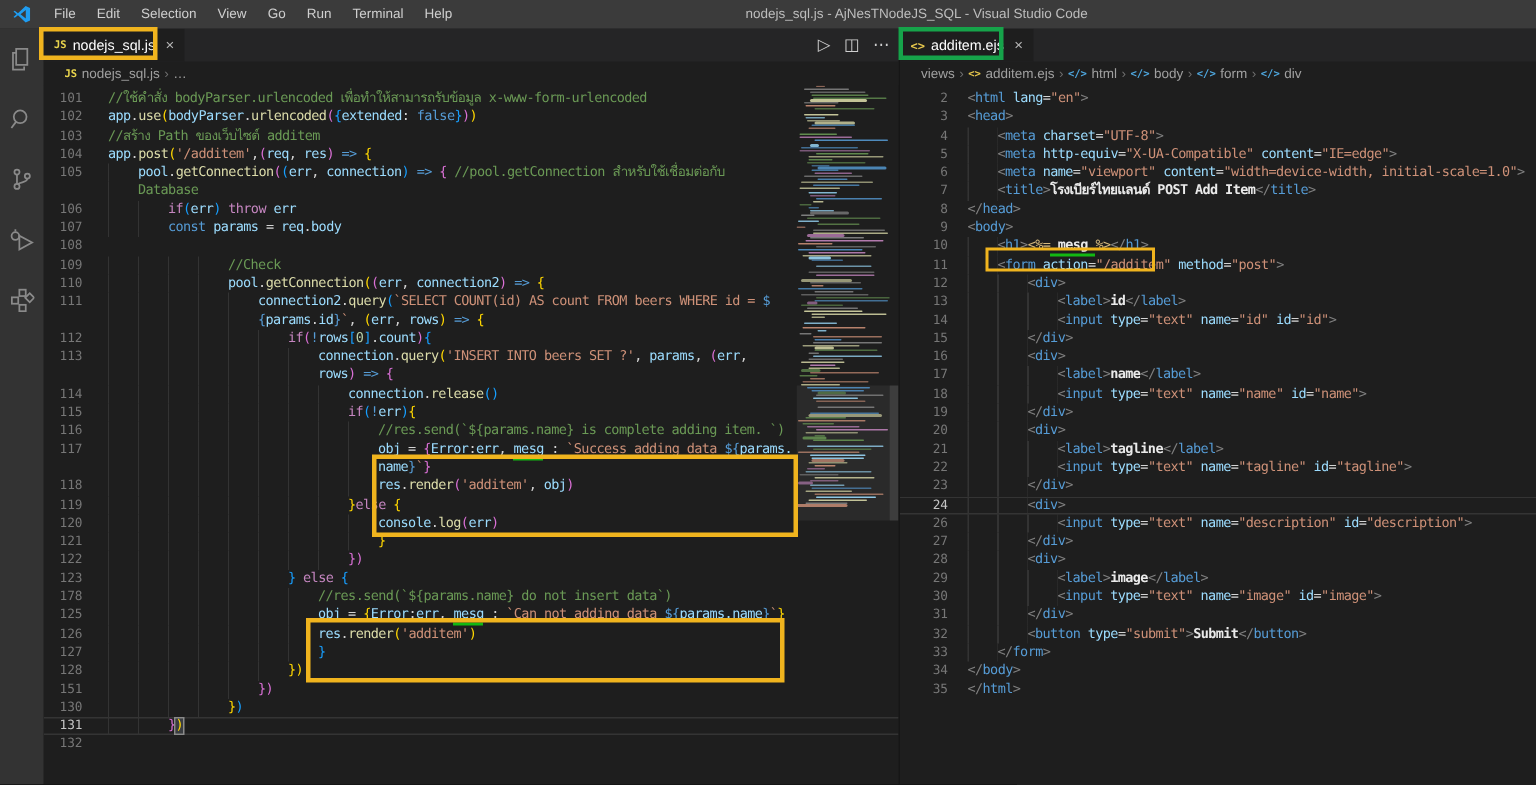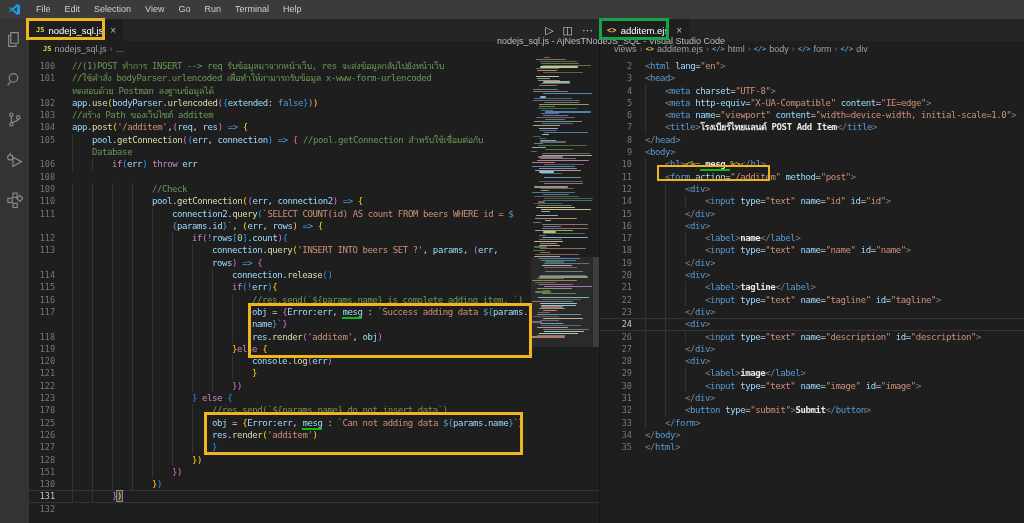--- a/index.html
+++ b/index.html
@@ -4,21 +4,21 @@
 <style>
   html,body{margin:0;padding:0;background:#111;}
   .window{position:relative;width:1024px;height:523px;background:#1e1e1e;overflow:hidden;
     font-family:"Liberation Sans",sans-serif;color:#ccc;}
   
   .titlebar{position:absolute;left:0;top:0;width:1024px;height:19px;background:#3b3b3b;
     display:flex;align-items:center;z-index:5;}
   .vscode-logo{width:13px;height:13px;margin:0 8px 0 8px;flex:0 0 auto;}
   .menus{display:flex;align-items:center;height:100%;}
   .menu-item{font-size:9px;color:#cfcfcf;padding:0 7px;line-height:19px;cursor:default;}
-  .win-title{position:absolute;left:497px;top:0;font-size:9px;color:#bdbdbd;line-height:19px;white-space:nowrap;margin-top:32px;}
+  .win-title{position:absolute;left:497px;top:0;font-size:9px;color:#bdbdbd;line-height:19px;white-space:nowrap;}
   
   .activitybar{position:absolute;left:0;top:19px;width:29px;height:504px;background:#333333;z-index:4;}
   .act-icon{width:29px;height:40px;display:flex;align-items:center;justify-content:center;}
   .act-icon svg{stroke:#8a8a8a;fill:none;stroke-width:1.1;}
   
   .group{position:absolute;top:19px;height:504px;background:#1e1e1e;}
   .group.left{left:29px;width:571px;border-right:1px solid #161616;box-sizing:border-box;}
   .group.right{left:600px;width:424px;}
   .tabbar{height:22px;background:#252526;display:flex;align-items:stretch;position:relative;}
   .tab{display:flex;align-items:center;background:#1e1e1e;padding:0 7px;gap:4px;max-width:200px;}
@@ -148,29 +148,28 @@
           <span class="bc-ico js">JS</span>
           <span>nodejs_sql.js</span>
         </span>
         <span class="bc-sep">›</span>
         <span class="bc-seg">
           <span>…</span>
         </span>
       </div>
     <div class="editor">
       <div class="code" id="left-code">
-          <div class="crow"><span class="ln">100</span><span class="ctext"><span class="tk c">//(1)POST ทำการ INSERT --&gt; req รับข้อมูลมาจากหน้าเว็บ, res จะส่งข้อมูลกลับไปยังหน้าเว็บ</span></span></div>
           <div class="crow"><span class="ln">101</span><span class="ctext"><span class="tk c">//ใช้คำสั่ง bodyParser.urlencoded เพื่อทำให้สามารถรับข้อมูล x-www-form-urlencoded</span></span></div>
-          <div class="crow"><span class="ln"></span><span class="ctext"><span class="tk c">ทดสอบด้วย Postman ลงฐานข้อมูลได้</span></span></div>
           <div class="crow"><span class="ln">102</span><span class="ctext"><span class="tk v">app</span><span class="tk p">.</span><span class="tk f">use</span><span class="tk b1">(</span><span class="tk v">bodyParser</span><span class="tk p">.</span><span class="tk f">urlencoded</span><span class="tk b2">(</span><span class="tk b3">{</span><span class="tk v">extended</span><span class="tk p">: </span><span class="tk k">false</span><span class="tk b3">}</span><span class="tk b2">)</span><span class="tk b1">)</span></span></div>
           <div class="crow"><span class="ln">103</span><span class="ctext"><span class="tk c">//สร้าง Path ของเว็บไซต์ additem</span></span></div>
           <div class="crow"><span class="ln">104</span><span class="ctext"><span class="tk v">app</span><span class="tk p">.</span><span class="tk f">post</span><span class="tk b1">(</span><span class="tk s">'/additem'</span><span class="tk p">,</span><span class="tk b2">(</span><span class="tk v">req</span><span class="tk p">, </span><span class="tk v">res</span><span class="tk b2">)</span><span class="tk k"> =&gt; </span><span class="tk b1">{</span></span></div>
           <div class="crow"><span class="ln">105</span><span class="ctext"><span class="ind" style="width: 20px;"></span><span class="tk v">pool</span><span class="tk p">.</span><span class="tk f">getConnection</span><span class="tk b2">(</span><span class="tk b3">(</span><span class="tk v">err</span><span class="tk p">, </span><span class="tk v">connection</span><span class="tk b3">)</span><span class="tk k"> =&gt; </span><span class="tk b2">{</span><span class="tk c"> //pool.getConnection สำหรับใช้เชื่อมต่อกับ</span></span></div>
           <div class="crow"><span class="ln"></span><span class="ctext"><span class="ind" style="width: 20px;"></span><span class="tk c">Database</span></span></div>
           <div class="crow"><span class="ln">106</span><span class="ctext"><span class="ind" style="width: 40px;"></span><span class="tk ct">if</span><span class="tk b3">(</span><span class="tk v">err</span><span class="tk b3">)</span><span class="tk ct"> throw</span><span class="tk v"> err</span></span></div>
+          <div class="crow"><span class="ln">107</span><span class="ctext"><span class="ind" style="width: 40px;"></span><span class="tk k">const</span><span class="tk v"> params</span><span class="tk p"> = </span><span class="tk v">req</span><span class="tk p">.</span><span class="tk v">body</span></span></div>
           <div class="crow"><span class="ln">108</span><span class="ctext"></span></div>
           <div class="crow"><span class="ln">109</span><span class="ctext"><span class="ind" style="width: 80px;"></span><span class="tk c">//Check</span></span></div>
           <div class="crow"><span class="ln">110</span><span class="ctext"><span class="ind" style="width: 80px;"></span><span class="tk v">pool</span><span class="tk p">.</span><span class="tk f">getConnection</span><span class="tk b1">(</span><span class="tk b2">(</span><span class="tk v">err</span><span class="tk p">, </span><span class="tk v">connection2</span><span class="tk b2">)</span><span class="tk k"> =&gt; </span><span class="tk b1">{</span></span></div>
           <div class="crow"><span class="ln">111</span><span class="ctext"><span class="ind" style="width: 100px;"></span><span class="tk v">connection2</span><span class="tk p">.</span><span class="tk f">query</span><span class="tk b3">(</span><span class="tk s">`SELECT COUNT(id) AS count FROM beers WHERE id = </span><span class="tk k">$</span></span></div>
           <div class="crow"><span class="ln"></span><span class="ctext"><span class="ind" style="width: 100px;"></span><span class="tk k">{</span><span class="tk v">params</span><span class="tk p">.</span><span class="tk v">id</span><span class="tk k">}</span><span class="tk s">`</span><span class="tk p">, </span><span class="tk b1">(</span><span class="tk v">err</span><span class="tk p">, </span><span class="tk v">rows</span><span class="tk b1">)</span><span class="tk k"> =&gt; </span><span class="tk b1">{</span></span></div>
           <div class="crow"><span class="ln">112</span><span class="ctext"><span class="ind" style="width: 120px;"></span><span class="tk ct">if</span><span class="tk b2">(</span><span class="tk k">!</span><span class="tk v">rows</span><span class="tk b3">[</span><span class="tk nu">0</span><span class="tk b3">]</span><span class="tk p">.</span><span class="tk v">count</span><span class="tk b2">)</span><span class="tk b3">{</span></span></div>
           <div class="crow"><span class="ln">113</span><span class="ctext"><span class="ind" style="width: 140px;"></span><span class="tk v">connection</span><span class="tk p">.</span><span class="tk f">query</span><span class="tk b1">(</span><span class="tk s">'INSERT INTO beers SET ?'</span><span class="tk p">, </span><span class="tk v">params</span><span class="tk p">, </span><span class="tk b2">(</span><span class="tk v">err</span><span class="tk p">,</span></span></div>
           <div class="crow"><span class="ln"></span><span class="ctext"><span class="ind" style="width: 140px;"></span><span class="tk v">rows</span><span class="tk b2">)</span><span class="tk k"> =&gt; </span><span class="tk b2">{</span></span></div>
           <div class="crow"><span class="ln">114</span><span class="ctext"><span class="ind" style="width: 160px;"></span><span class="tk v">connection</span><span class="tk p">.</span><span class="tk f">release</span><span class="tk b3">(</span><span class="tk b3">)</span></span></div>
           <div class="crow"><span class="ln">115</span><span class="ctext"><span class="ind" style="width: 160px;"></span><span class="tk ct">if</span><span class="tk b3">(</span><span class="tk k">!</span><span class="tk v">err</span><span class="tk b3">)</span><span class="tk b1">{</span></span></div>
@@ -396,20 +395,21 @@
           <div class="crow"><span class="ln">3</span><span class="ctext"><span class="tk gp">&lt;</span><span class="tk tg">head</span><span class="tk gp">&gt;</span></span></div>
           <div class="crow"><span class="ln">4</span><span class="ctext"><span class="ind" style="width: 20px;"></span><span class="tk gp">&lt;</span><span class="tk tg">meta</span><span class="tk at"> charset</span><span class="tk p">=</span><span class="tk s">"UTF-8"</span><span class="tk gp">&gt;</span></span></div>
           <div class="crow"><span class="ln">5</span><span class="ctext"><span class="ind" style="width: 20px;"></span><span class="tk gp">&lt;</span><span class="tk tg">meta</span><span class="tk at"> http-equiv</span><span class="tk p">=</span><span class="tk s">"X-UA-Compatible"</span><span class="tk at"> content</span><span class="tk p">=</span><span class="tk s">"IE=edge"</span><span class="tk gp">&gt;</span></span></div>
           <div class="crow"><span class="ln">6</span><span class="ctext"><span class="ind" style="width: 20px;"></span><span class="tk gp">&lt;</span><span class="tk tg">meta</span><span class="tk at"> name</span><span class="tk p">=</span><span class="tk s">"viewport"</span><span class="tk at"> content</span><span class="tk p">=</span><span class="tk s">"width=device-width, initial-scale=1.0"</span><span class="tk gp">&gt;</span></span></div>
           <div class="crow"><span class="ln">7</span><span class="ctext"><span class="ind" style="width: 20px;"></span><span class="tk gp">&lt;</span><span class="tk tg">title</span><span class="tk gp">&gt;</span><span class="tk tx">โรงเบียร์ไทยแลนด์ POST Add Item</span><span class="tk gp">&lt;/</span><span class="tk tg">title</span><span class="tk gp">&gt;</span></span></div>
           <div class="crow"><span class="ln">8</span><span class="ctext"><span class="tk gp">&lt;/</span><span class="tk tg">head</span><span class="tk gp">&gt;</span></span></div>
           <div class="crow"><span class="ln">9</span><span class="ctext"><span class="tk gp">&lt;</span><span class="tk tg">body</span><span class="tk gp">&gt;</span></span></div>
           <div class="crow"><span class="ln">10</span><span class="ctext"><span class="ind" style="width: 20px;"></span><span class="tk gp">&lt;</span><span class="tk tg">h1</span><span class="tk gp">&gt;</span><span class="tk ej">&lt;%=</span><span class="tk txu"> mesg </span><span class="tk ej">%&gt;</span><span class="tk gp">&lt;/</span><span class="tk tg">h1</span><span class="tk gp">&gt;</span></span></div>
           <div class="crow"><span class="ln">11</span><span class="ctext"><span class="ind" style="width: 20px;"></span><span class="tk gp">&lt;</span><span class="tk tg">form</span><span class="tk at"> action</span><span class="tk p">=</span><span class="tk s">"/additem"</span><span class="tk at"> method</span><span class="tk p">=</span><span class="tk s">"post"</span><span class="tk gp">&gt;</span></span></div>
           <div class="crow"><span class="ln">12</span><span class="ctext"><span class="ind" style="width: 40px;"></span><span class="tk gp">&lt;</span><span class="tk tg">div</span><span class="tk gp">&gt;</span></span></div>
+          <div class="crow"><span class="ln">13</span><span class="ctext"><span class="ind" style="width: 60px;"></span><span class="tk gp">&lt;</span><span class="tk tg">label</span><span class="tk gp">&gt;</span><span class="tk tx">id</span><span class="tk gp">&lt;/</span><span class="tk tg">label</span><span class="tk gp">&gt;</span></span></div>
           <div class="crow"><span class="ln">14</span><span class="ctext"><span class="ind" style="width: 60px;"></span><span class="tk gp">&lt;</span><span class="tk tg">input</span><span class="tk at"> type</span><span class="tk p">=</span><span class="tk s">"text"</span><span class="tk at"> name</span><span class="tk p">=</span><span class="tk s">"id"</span><span class="tk at"> id</span><span class="tk p">=</span><span class="tk s">"id"</span><span class="tk gp">&gt;</span></span></div>
           <div class="crow"><span class="ln">15</span><span class="ctext"><span class="ind" style="width: 40px;"></span><span class="tk gp">&lt;/</span><span class="tk tg">div</span><span class="tk gp">&gt;</span></span></div>
           <div class="crow"><span class="ln">16</span><span class="ctext"><span class="ind" style="width: 40px;"></span><span class="tk gp">&lt;</span><span class="tk tg">div</span><span class="tk gp">&gt;</span></span></div>
           <div class="crow"><span class="ln">17</span><span class="ctext"><span class="ind" style="width: 60px;"></span><span class="tk gp">&lt;</span><span class="tk tg">label</span><span class="tk gp">&gt;</span><span class="tk tx">name</span><span class="tk gp">&lt;/</span><span class="tk tg">label</span><span class="tk gp">&gt;</span></span></div>
           <div class="crow"><span class="ln">18</span><span class="ctext"><span class="ind" style="width: 60px;"></span><span class="tk gp">&lt;</span><span class="tk tg">input</span><span class="tk at"> type</span><span class="tk p">=</span><span class="tk s">"text"</span><span class="tk at"> name</span><span class="tk p">=</span><span class="tk s">"name"</span><span class="tk at"> id</span><span class="tk p">=</span><span class="tk s">"name"</span><span class="tk gp">&gt;</span></span></div>
           <div class="crow"><span class="ln">19</span><span class="ctext"><span class="ind" style="width: 40px;"></span><span class="tk gp">&lt;/</span><span class="tk tg">div</span><span class="tk gp">&gt;</span></span></div>
           <div class="crow"><span class="ln">20</span><span class="ctext"><span class="ind" style="width: 40px;"></span><span class="tk gp">&lt;</span><span class="tk tg">div</span><span class="tk gp">&gt;</span></span></div>
           <div class="crow"><span class="ln">21</span><span class="ctext"><span class="ind" style="width: 60px;"></span><span class="tk gp">&lt;</span><span class="tk tg">label</span><span class="tk gp">&gt;</span><span class="tk tx">tagline</span><span class="tk gp">&lt;/</span><span class="tk tg">label</span><span class="tk gp">&gt;</span></span></div>
           <div class="crow"><span class="ln">22</span><span class="ctext"><span class="ind" style="width: 60px;"></span><span class="tk gp">&lt;</span><span class="tk tg">input</span><span class="tk at"> type</span><span class="tk p">=</span><span class="tk s">"text"</span><span class="tk at"> name</span><span class="tk p">=</span><span class="tk s">"tagline"</span><span class="tk at"> id</span><span class="tk p">=</span><span class="tk s">"tagline"</span><span class="tk gp">&gt;</span></span></div>
           <div class="crow"><span class="ln">23</span><span class="ctext"><span class="ind" style="width: 40px;"></span><span class="tk gp">&lt;/</span><span class="tk tg">div</span><span class="tk gp">&gt;</span></span></div>

